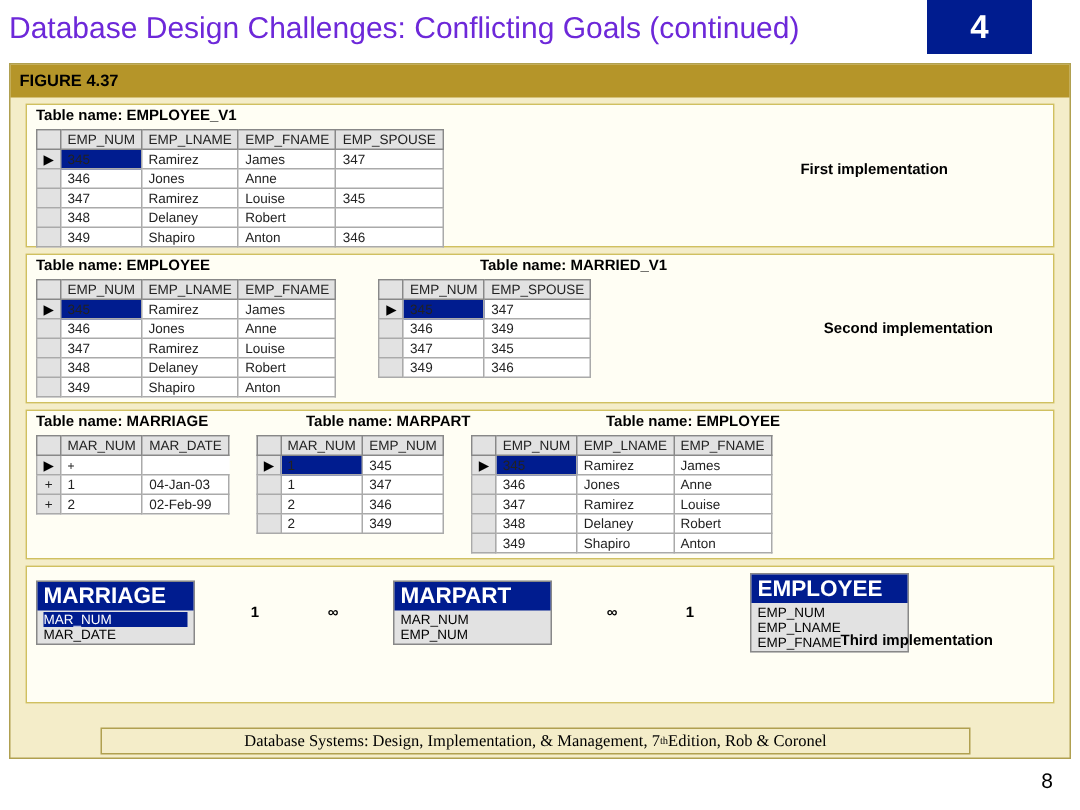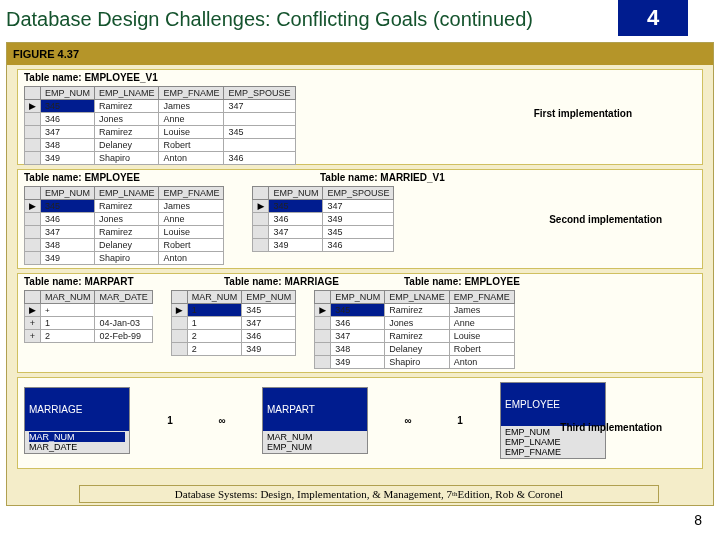--- a/index.html
+++ b/index.html
@@ -1,41 +1,41 @@
 <!DOCTYPE html>
 <html><head>
 <meta charset="utf-8">
 <style>
   * { box-sizing: border-box; margin: 0; padding: 0; }
   html, body { width: 720px; height: 540px; font-family: Arial, sans-serif; background: #fff; overflow: hidden; }
   .slide { width: 720px; height: 540px; position: relative; }
   .title-area { position: relative; height: 42px; }
-  .title-text { position: absolute; left: 6px; top: 8px; font-size: 20px; color: #14532d; }
+  .title-text { position: absolute; left: 6px; top: 8px; font-size: 20px; color: #6d28d9; }
   .chapnum { position: absolute; right: 32px; top: 0; width: 70px; height: 36px; background: #001c8f; color: #fff; font-size: 22px; font-weight: bold; display: flex; align-items: center; justify-content: center; }
   .fig-area { position: absolute; left: 6px; top: 42px; width: 708px; height: 464px; background: #f4edc9; border: 1px solid #b0a050; }
   .fig-caption-bar { background: #b59529; height: 22px; display: flex; align-items: center; padding-left: 6px; font-size: 11px; color: #000; }
   .fig-num { font-weight: bold; margin-right: 8px; background: #b59529; }
   .blk { background: #fffef4; margin: 4px 10px; border: 1px solid #d0c060; position: relative; }
   .blk-pad { padding: 3px 6px 4px 6px; }
   .tbl-name-row { display: flex; font-size: 10px; font-weight: bold; color: #000; padding: 2px 6px 0 6px; }
   .db-name { margin-left: auto; }
   table.dgrid { border-collapse: collapse; font-size: 9px; background: #fff; }
   table.dgrid th { background: #e2e2e2; border: 1px solid #888; padding: 1px 4px; font-weight: normal; color: #222; }
   table.dgrid td { border: 1px solid #aaa; padding: 1px 4px; color: #222; }
   .row-sel { width: 12px; background: #e2e2e2; border: 1px solid #888; text-align: center; }
   .sel-tri { color: #000; font-size: 9px; }
   .impl-label { position: absolute; font-size: 10px; font-weight: bold; color: #000; }
   .twogrid { display: flex; gap: 28px; align-items: flex-start; }
   .threegrid { display: flex; gap: 18px; align-items: flex-start; }
   .diag-area { display: flex; align-items: center; gap: 28px; padding: 4px 6px 6px 6px; }
   .diag-box { background: #e2e2e2; border: 1px solid #888; font-size: 9px; width: 106px; }
-  .diag-title { background: #001c8f; color: #fff; font-weight: normal; padding: 16px 4px; font-size: 10px; }
+  .diag-title { background: #001c8f; color: #fff; font-weight: bold; padding: 1px 4px; font-size: 15px; }
   .diag-body { padding: 1px 4px; }
   .diag-conn { font-size: 10px; font-weight: bold; color: #000; width: 24px; text-align: center; }
-  .footer-bar { position: absolute; left: 60px; bottom: 2px; width: 580px; height: 18px; background: #f4edc9; border: 1px solid #b0a050; display: flex; align-items: center; justify-content: center; font-size: 11px; font-family: 'Times New Roman', serif; margin-left: 12px; }
+  .footer-bar { position: absolute; left: 60px; bottom: 2px; width: 580px; height: 18px; background: #f4edc9; border: 1px solid #b0a050; display: flex; align-items: center; justify-content: center; font-size: 11px; font-family: 'Times New Roman', serif; }
   .sup { font-size: 7px; vertical-align: super; }
   .page-num { position: absolute; right: 18px; bottom: 12px; font-size: 14px; }
   .hl { background: #001c8f; color: #fff; }
   .reldiag-label { font-size: 10px; font-weight: bold; padding: 2px 6px; }
   .mini { font-size: 8px; }
 </style>
 </head>
 <body>
 
 <div class="slide">
@@ -179,22 +179,22 @@
                 <td>346</td>
               </tr>
         </tbody>
           </table>
       </div>
       <div class="impl-label" style="right:40px; top:44px;">Second implementation</div>
     </div>
 
     <div class="blk" style="height:100px;">
       <div class="tbl-name-row">
+        <span style="width:180px;">Table name: MARRIAGE</span>
         <span style="width:200px;">Table name: MARPART</span>
-        <span style="width:180px;">Table name: MARRIAGE</span>
         <span>Table name: EMPLOYEE</span>
       </div>
       <div class="blk-pad threegrid">
         <table class="dgrid">
           <tbody>
               <tr>
                 <th class="row-sel"></th>
                 <th>MAR_NUM</th>
                 <th>MAR_DATE</th>
               </tr>

